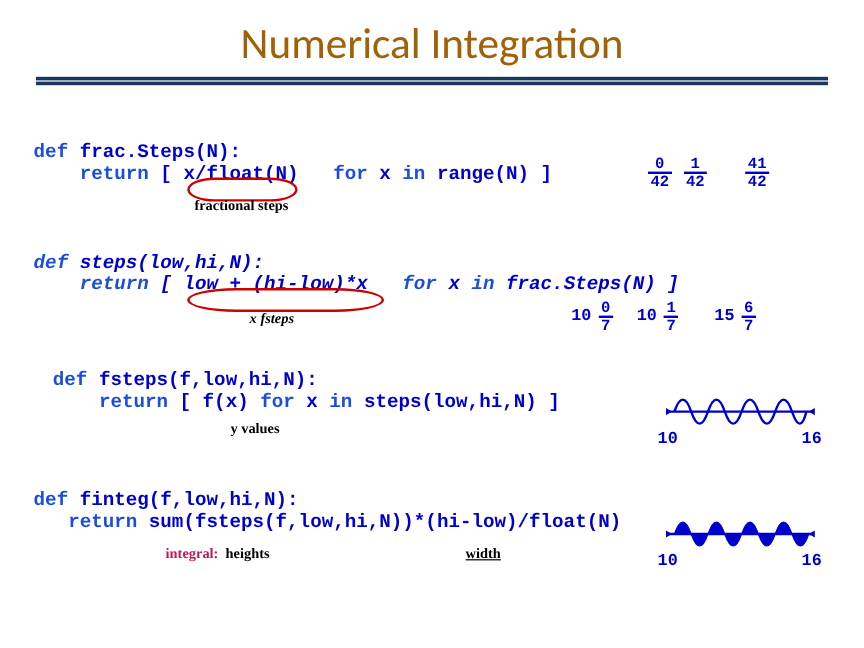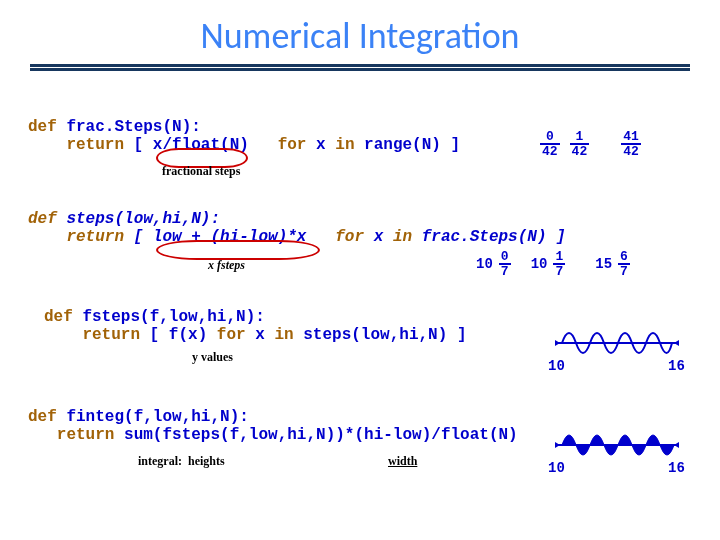--- a/index.html
+++ b/index.html
@@ -8,46 +8,46 @@
     width: 720px;
     height: 540px;
     background: #fff;
     font-family: Calibri, Arial, sans-serif;
     overflow: hidden;
     position: relative;
   }
   .title {
     text-align: center;
     font-size: 36px;
-    color: #3b82f6;
+    color: #a16207;
     margin: 14px 0 6px 0;
     font-weight: 400;
   }
   .dblline{
     margin:0 30px 0 30px;
   }
   .dblline hr{
     border:none;border-top:3px solid #17375e;margin:1px 0;
   }
   .codeblock {
     font-family: "Courier New", monospace;
     font-weight: bold;
     color: #0000cc;
     font-size: 16px;
     white-space: pre;
     margin-left: 28px;
   }
-  .kw { color: #a16207; }
+  .kw { color: #1d4ed8; }
   .annot {
     font-family: "Comic Sans MS", cursive;
     font-weight: bold;
     font-size: 12px;
     color: #000;
   }
-  .red { color: #000000; }
+  .red { color: #be185d; }
   .frac {
     display: inline-block;
     text-align: center;
     font-family: "Courier New", monospace;
     font-weight: bold;
     font-size: 13px;
     color: #0000cc;
     vertical-align: middle;
     line-height: 1;
   }

